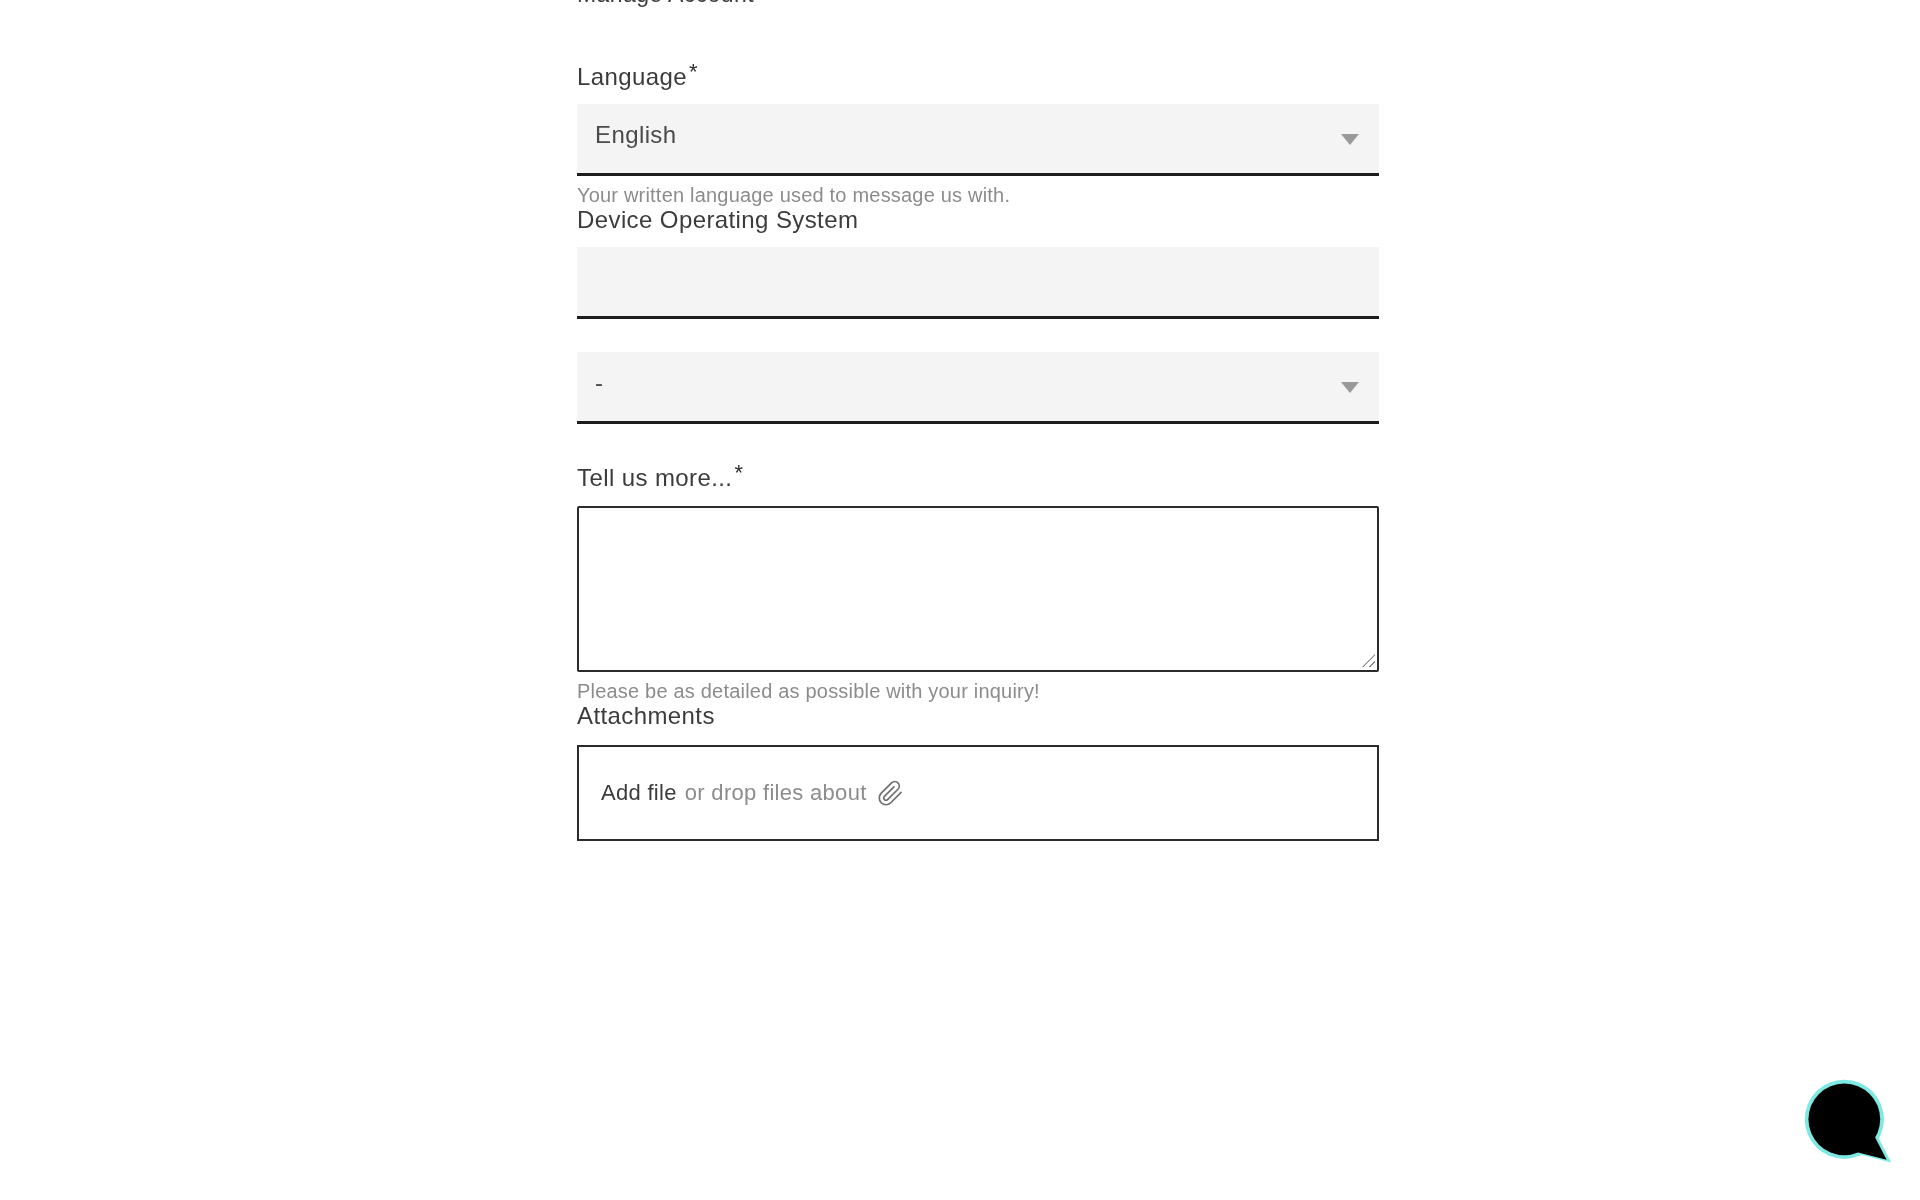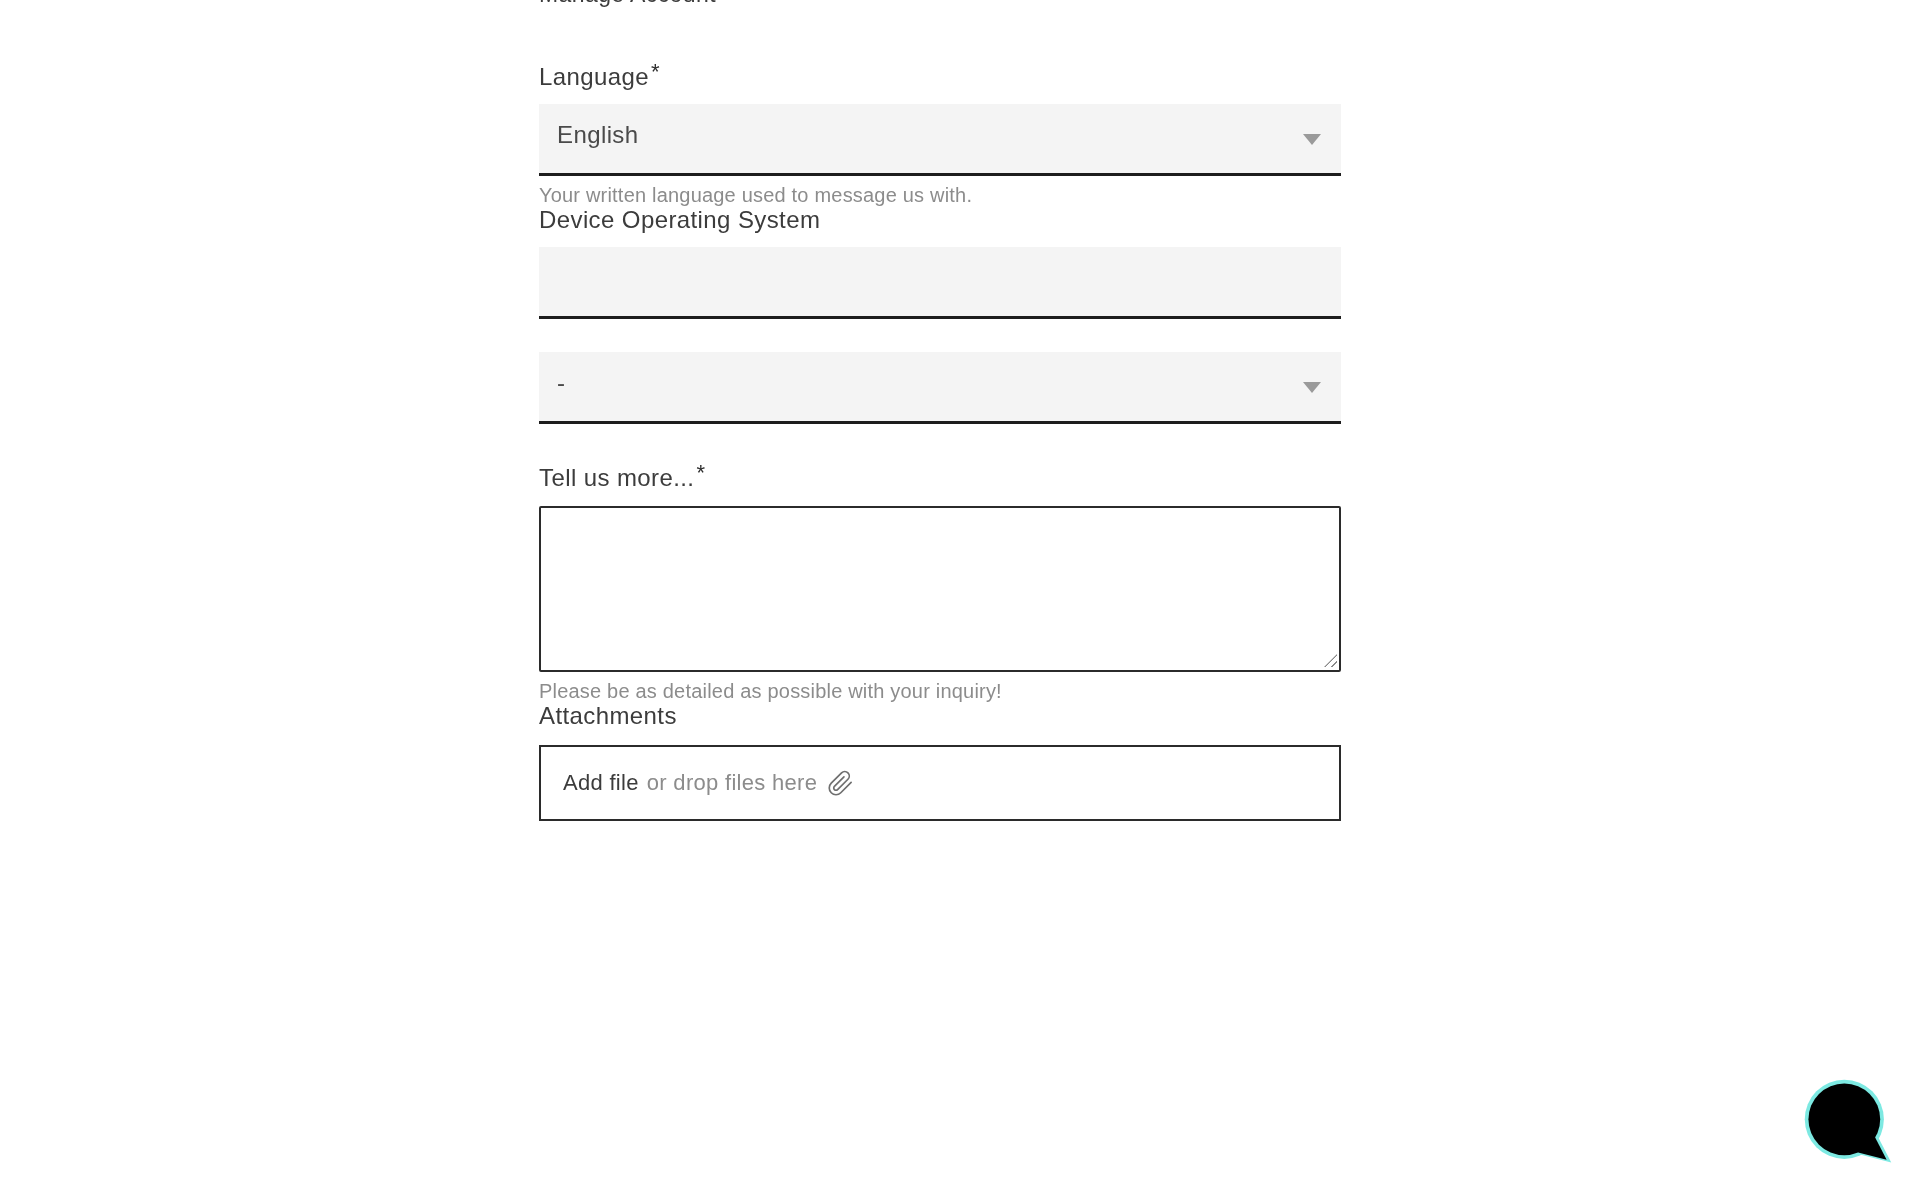--- a/index.html
+++ b/index.html
@@ -4,21 +4,21 @@
 <style>
   * { margin: 0; padding: 0; box-sizing: border-box; }
   html, body {
     width: 1920px; height: 1200px;
     background: #ffffff;
     overflow: hidden;
     font-family: "Liberation Sans", sans-serif;
   }
   .form-col {
     position: absolute;
-    left: 539px; top: 0;
+    left: 577px; top: 0;
     width: 802px;
   }
   .page-title-clip {
     height: 8px;
     overflow: hidden;
   }
   .page-title-clip .page-title {
     display: block;
     margin-top: -20px;
     font-size: 23px;
@@ -123,21 +123,21 @@
       transparent 4.5px, transparent 8px,
       #8a8a8a 8px, #8a8a8a 9.5px,
       transparent 9.5px
     );
     clip-path: polygon(100% 0, 100% 100%, 0 100%);
     pointer-events: none;
   }
   .attach-box {
     margin-top: 14px;
     width: 802px;
-    height: 76px;
+    height: 96px;
     background: #ffffff;
     border: 2px solid #2b2b2b;
     display: flex;
     align-items: center;
     padding: 0 22px;
     cursor: pointer;
   }
   .attach-add {
     font-size: 22px;
     color: #3c3c3c;
@@ -198,21 +198,21 @@
       <textarea class="big-textarea" style=""></textarea>
       <span class="resize-grip"></span>
     </div>
     <span class="helper-text">Please be as detailed as possible with your inquiry!</span>
   </div>
 
   <div class="field-group gap-b">
     <span class="field-label">Attachments</span>
     <div class="attach-box">
       <span class="attach-add">Add file</span>
-      <span class="attach-hint">or drop files here</span>
+      <span class="attach-hint">or drop files about</span>
       <svg class="paperclip" viewBox="0 0 24 24" fill="none">
         <path d="M21.44 11.05l-9.19 9.19a6 6 0 0 1-8.49-8.49l9.19-9.19a4 4 0 0 1 5.66 5.66l-9.2 9.19a2 2 0 0 1-2.83-2.83l8.49-8.48" stroke="#6f6f6f" stroke-width="1.5" stroke-linecap="round" stroke-linejoin="round"></path>
       </svg>
     </div>
   </div>
 
 </div>
 
 <div class="chat-launcher">
   <svg viewBox="0 0 100 100" width="92" height="92">

